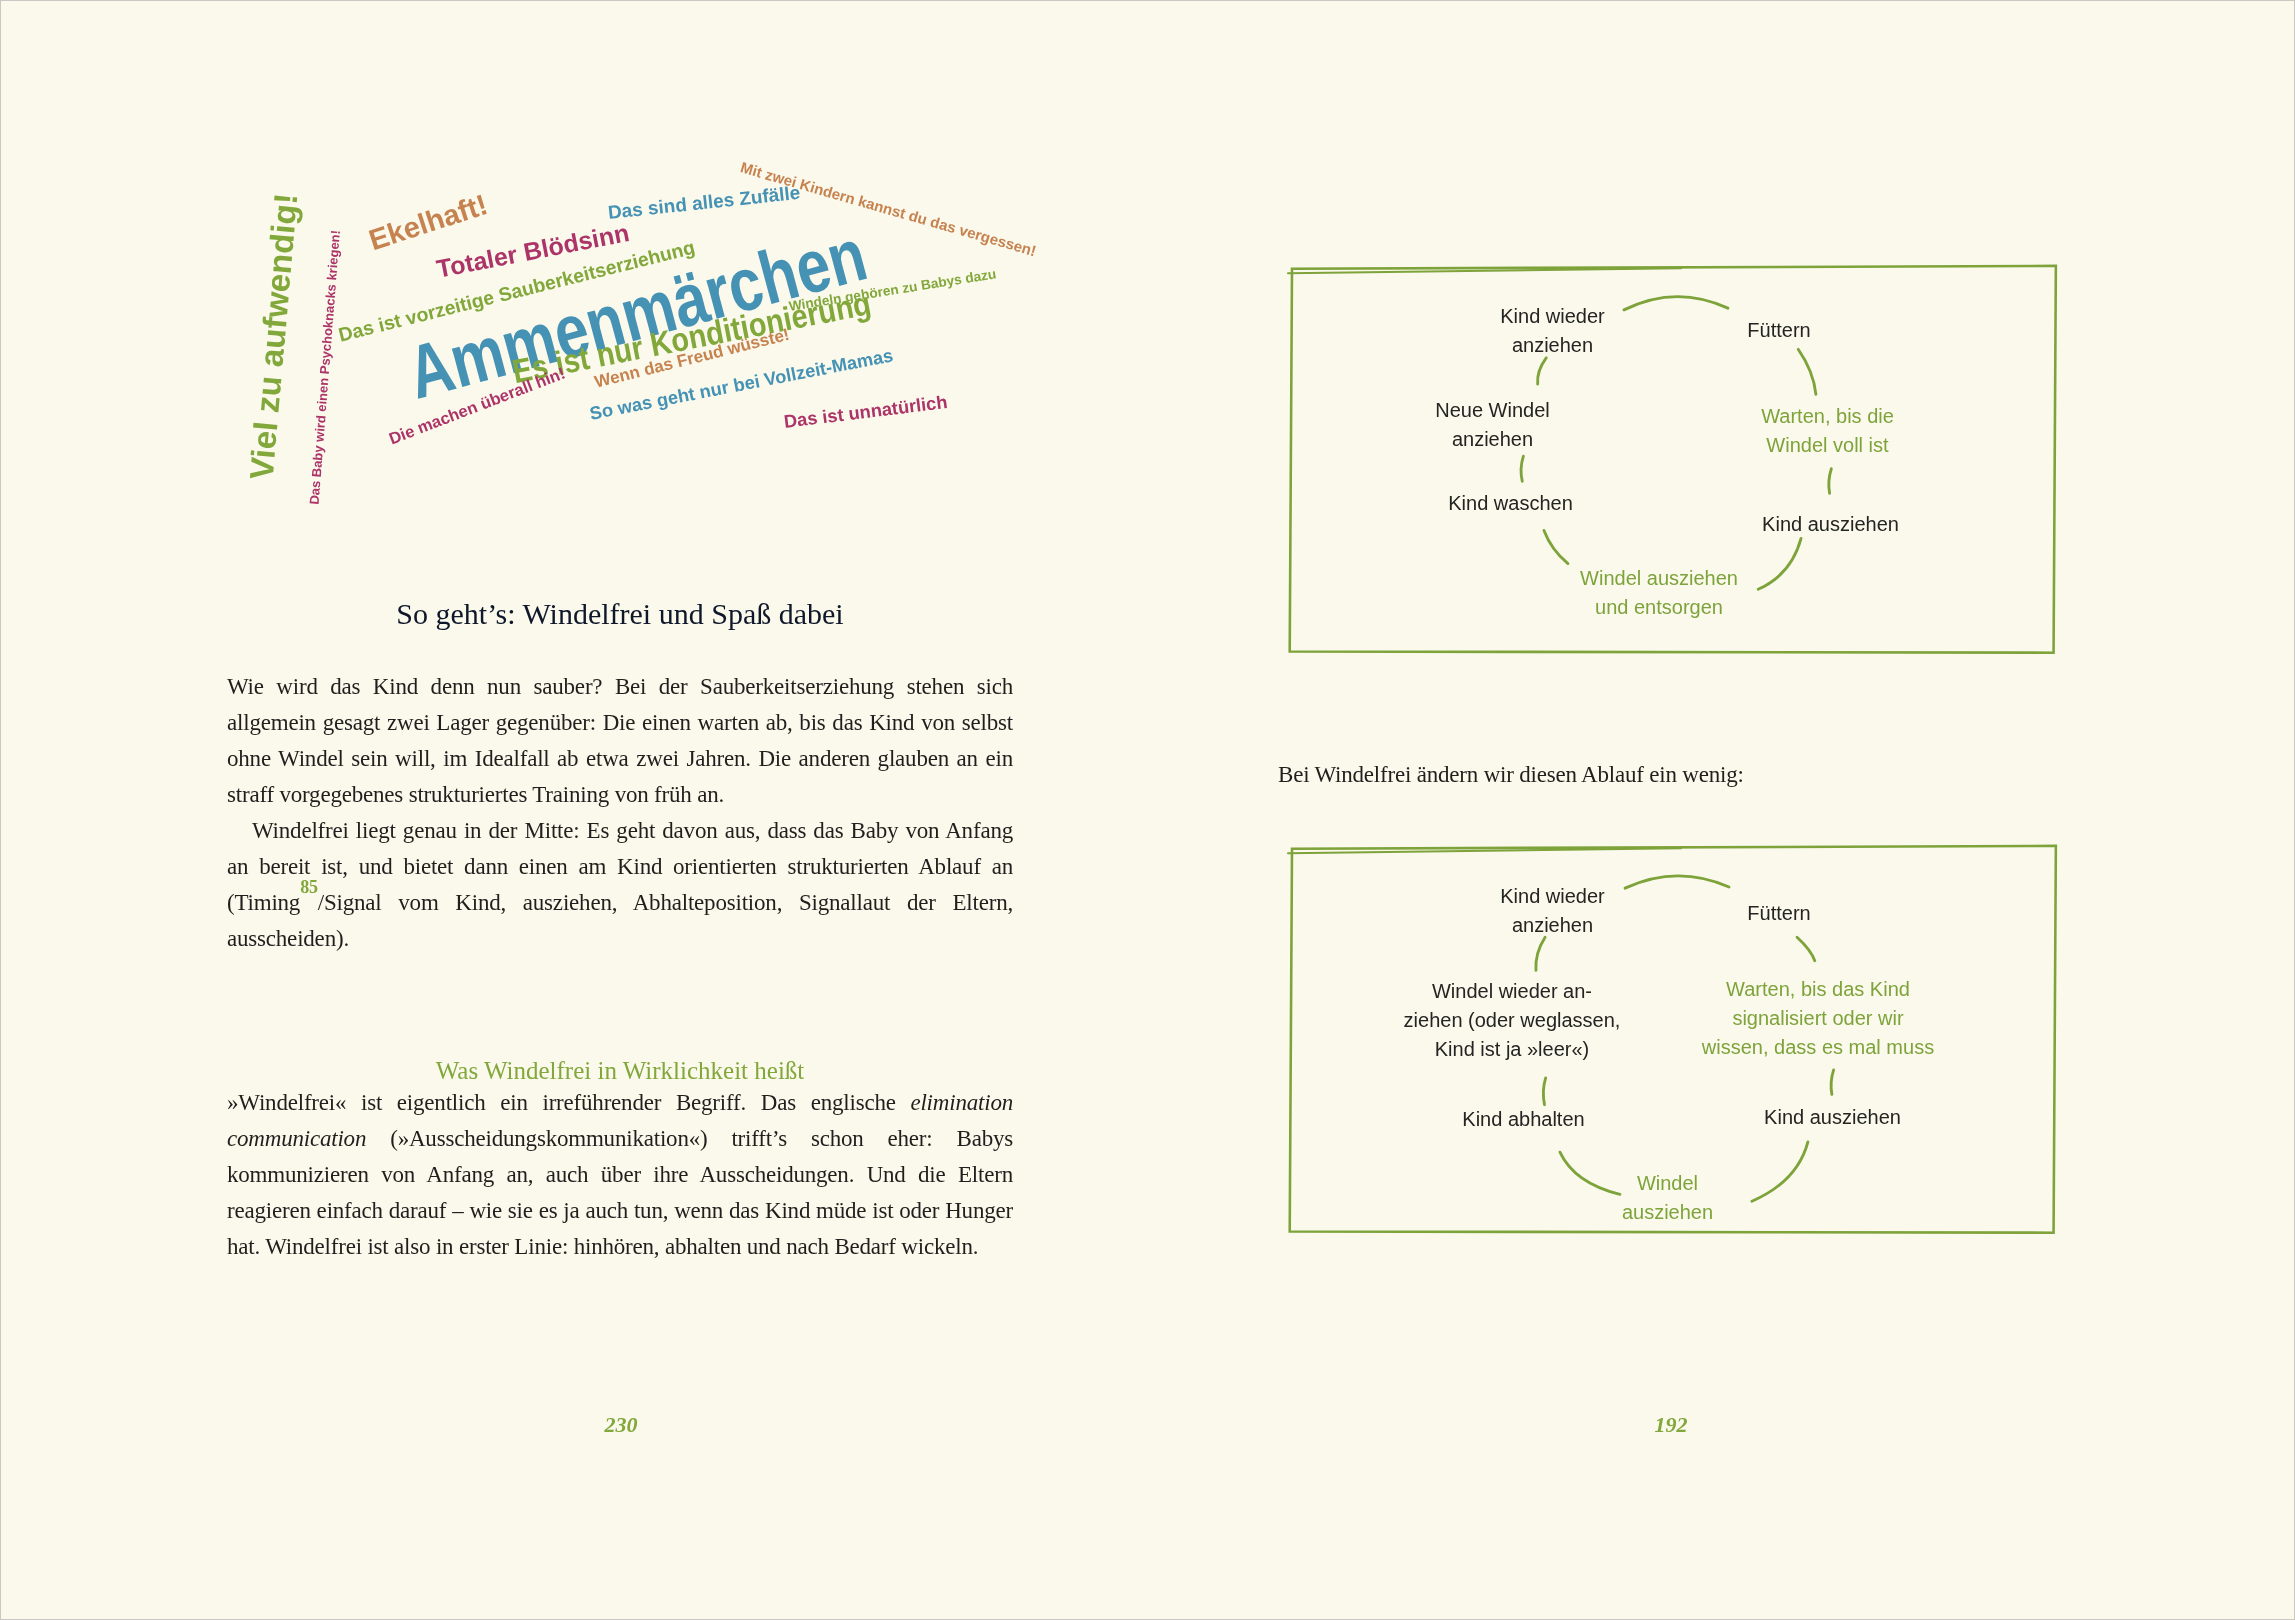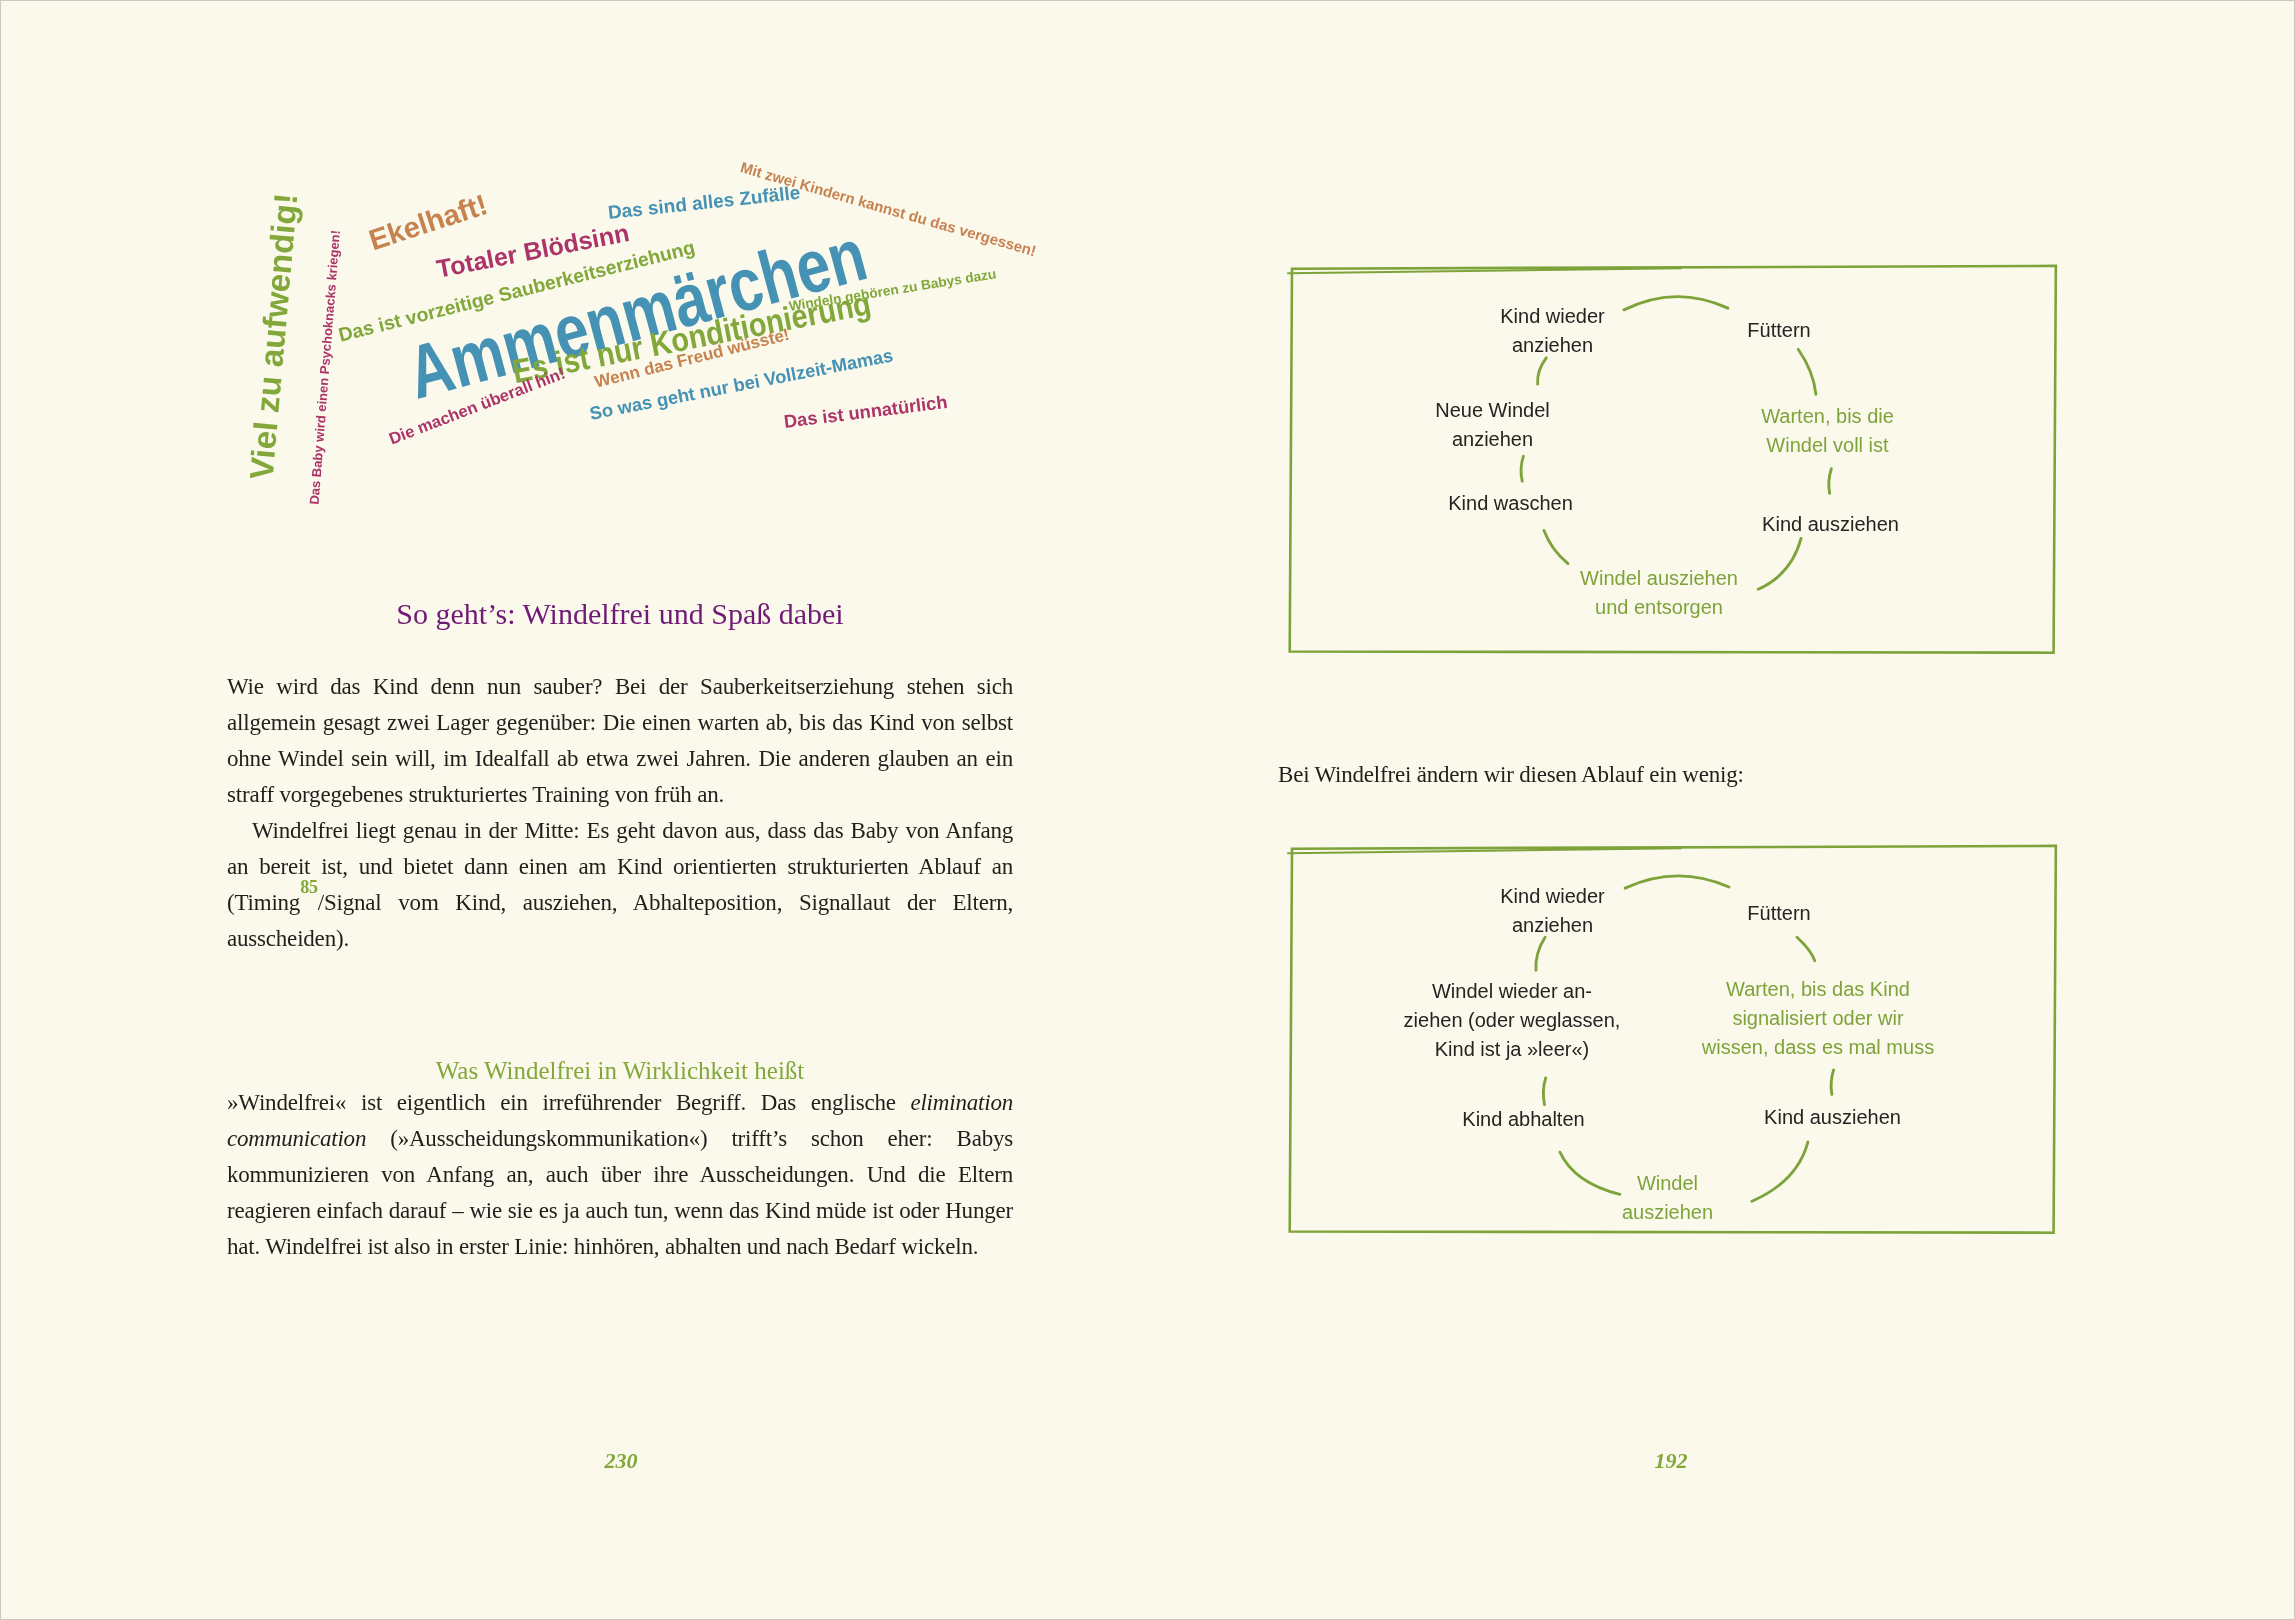--- a/index.html
+++ b/index.html
@@ -17,32 +17,32 @@
   }
   .c-green{color:#82a73a;} .c-blue{color:#4592b4;}
   .c-magenta{color:#ac3468;} .c-orange{color:#c6824f;}
   
   .col{position:absolute; width:786px; font-size:23px; line-height:36px; letter-spacing:-0.2px;}
   .col p{margin:0; text-align:justify;}
   .col p.nojust{text-align:left;}
   .indent{text-indent:25px;}
   h1.head{
     position:absolute; width:786px; margin:0; text-align:center;
-    font-size:30px; line-height:38px; font-weight:500; color:#701a75;
+    font-size:30px; line-height:38px; font-weight:500; color:#0f172a;
     font-family:"Liberation Serif", serif;
   }
   h2.subhead{
     position:absolute; width:786px; margin:0; text-align:center;
     font-size:25px; line-height:32px; font-weight:500; color:#82a73a;
   }
   .ital{font-style:italic;}
   sup.fn{color:#82a73a; font-size:18px; line-height:0; position:relative; top:-8px; font-weight:600;}
   .pagenum{
     position:absolute; width:114px; text-align:center;
-    font-size:22px; font-style:italic; font-weight:600; color:#82a73a;margin-top:36px;
+    font-size:22px; font-style:italic; font-weight:600; color:#82a73a;
   }
   
   .diagram{position:absolute; width:777px; height:396px;}
   .diagram svg{position:absolute; left:0; top:0;}
   .dlabel{
     position:absolute; text-align:center; white-space:pre-line;
     font-family:"Liberation Sans", sans-serif;
     font-size:20px; line-height:29px; color:#242422;
   }
   .dlabel.c-green{color:#7da33a;}

